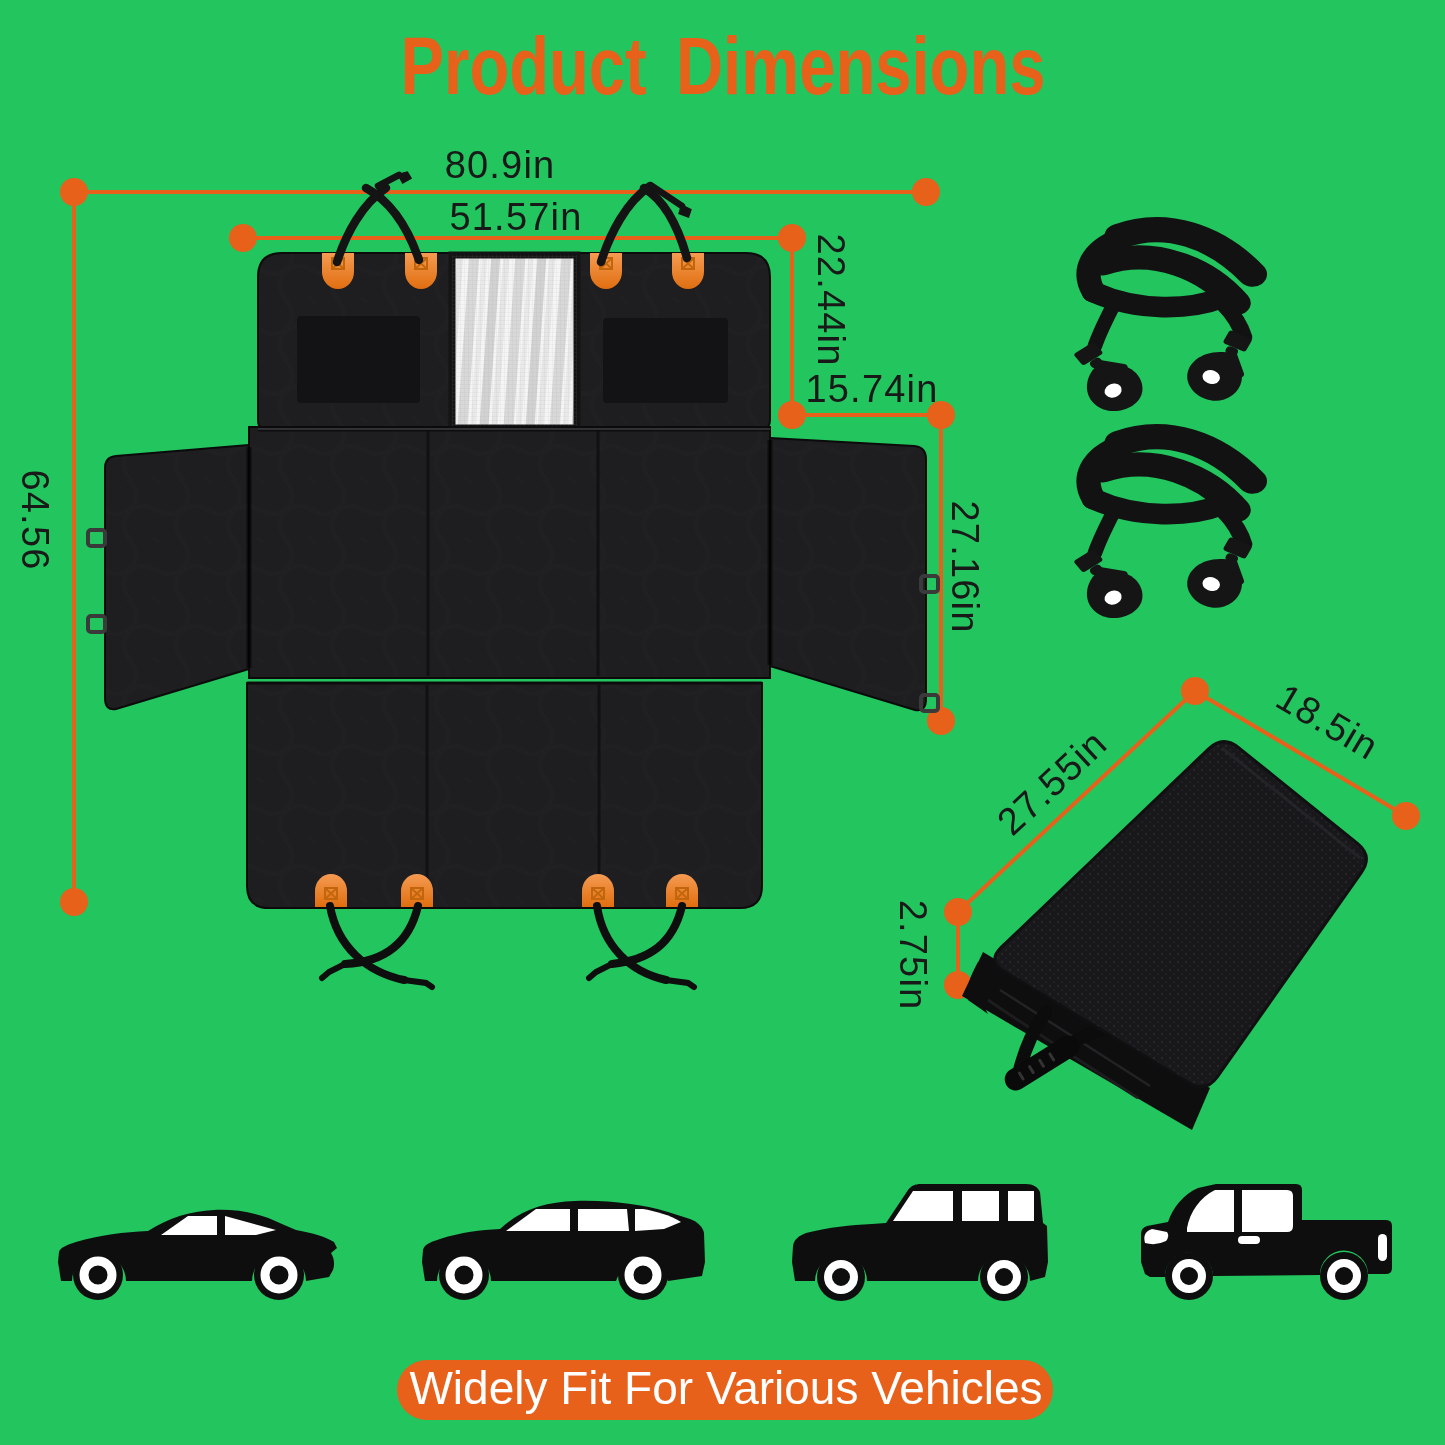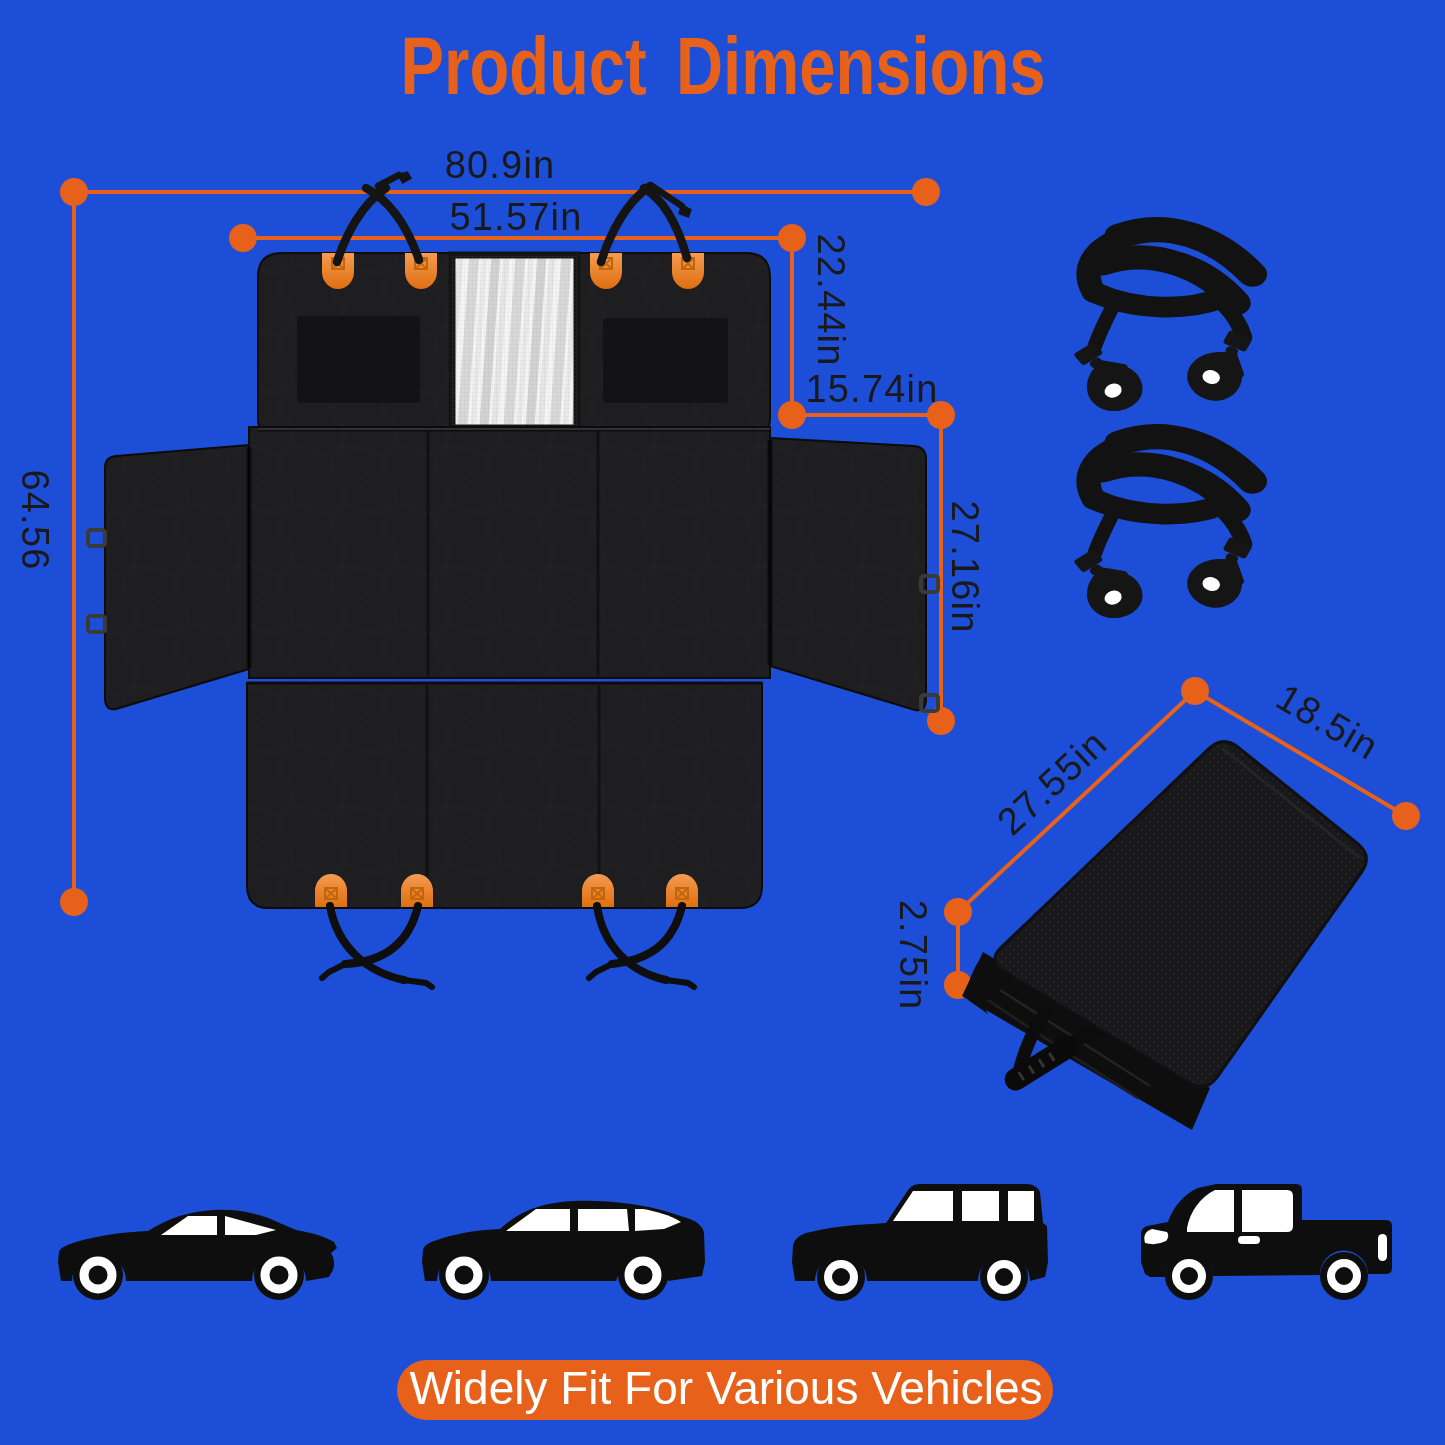--- a/index.html
+++ b/index.html
@@ -1,16 +1,16 @@
 <!DOCTYPE html>
 <html><head>
 <meta charset="utf-8">
 <style>
   html,body{margin:0;padding:0;background:#ffffff;}
-  #page{position:relative;width:1445px;height:1445px;background:#1d4ed8;overflow:hidden;
+  #page{position:relative;width:1445px;height:1445px;background:#22c55e;overflow:hidden;
         font-family:"Liberation Sans", sans-serif;}
 </style>
 </head>
 <body>
 <div id="page">
 <svg width="1445" height="1445" viewBox="0 0 1445 1445" font-family="Liberation Sans, sans-serif">
 <defs>
   <pattern id="q" width="52" height="60" patternUnits="userSpaceOnUse">
     <rect width="52" height="60" fill="#1e1e20"></rect>
     <circle cx="13" cy="15" r="19" fill="none" stroke="#202023" stroke-width="4"></circle>

